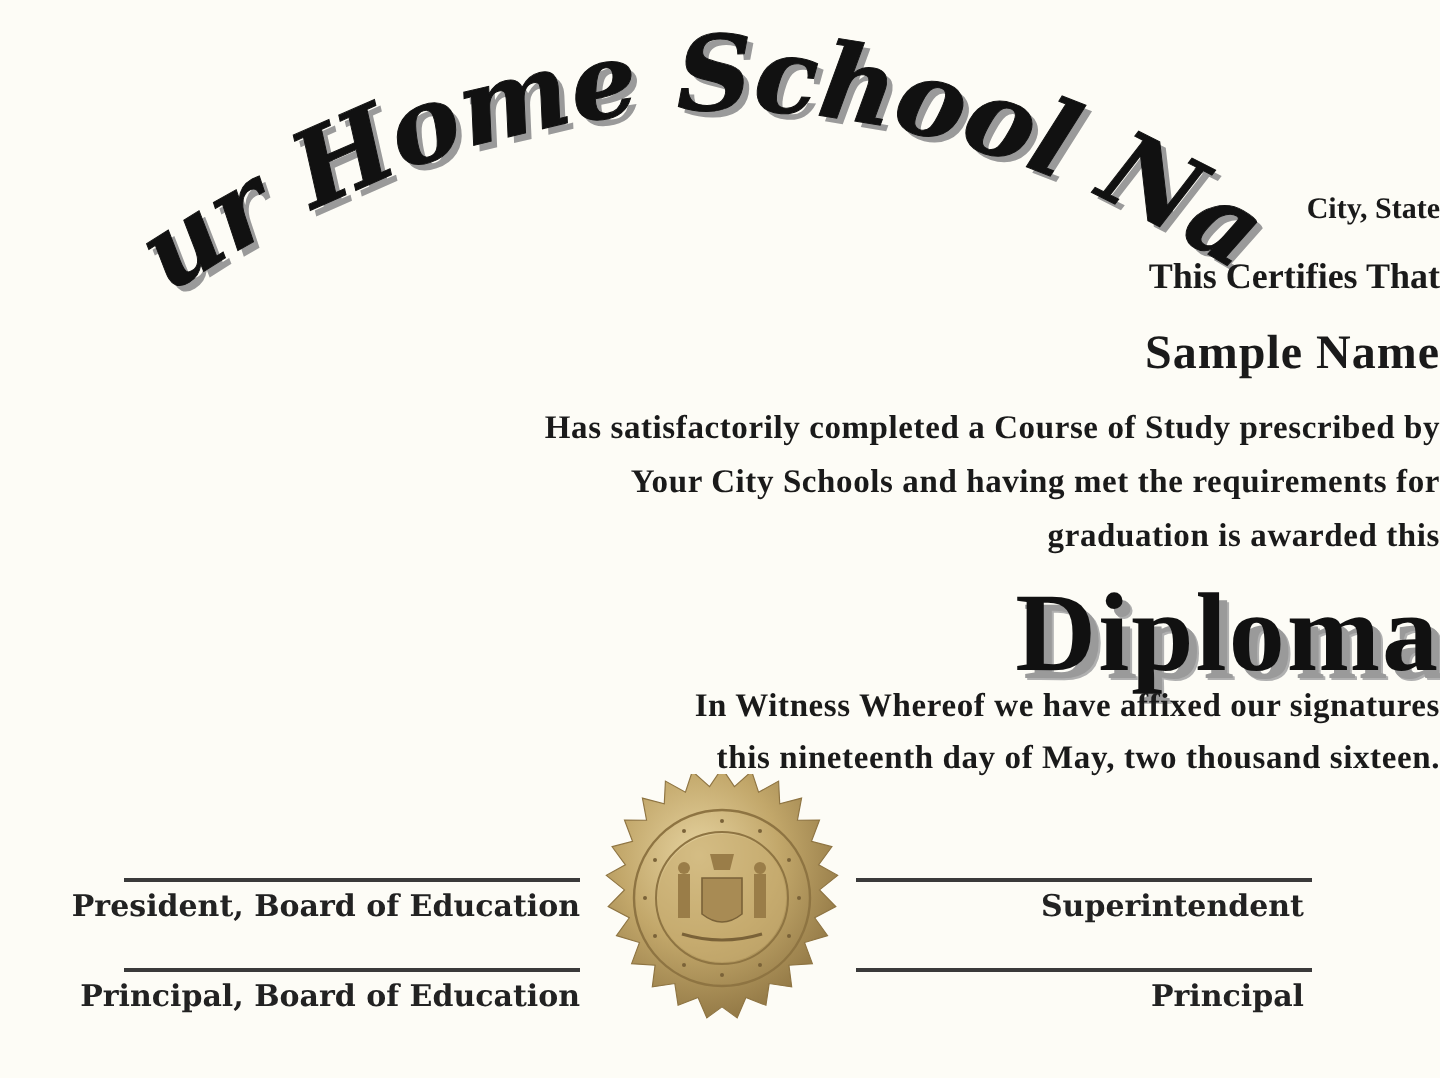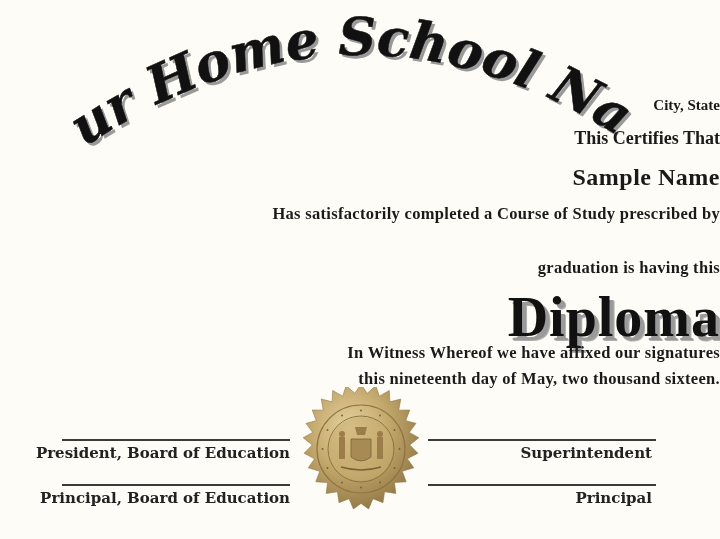--- a/index.html
+++ b/index.html
@@ -112,21 +112,22 @@
     <text fill="#111" text-anchor="middle" stroke="#111" stroke-width="0.5">
       <textPath href="#arcPath" startOffset="50%">Your Home School Name</textPath>
     </text>
   </svg>
 
   <div class="center-line city">City, State</div>
   <div class="center-line certifies">This Certifies That</div>
   <div class="center-line recipient">Sample Name</div>
 
   <div class="center-line body-text body1">Has  satisfactorily completed a Course of Study prescribed by</div>
-  <div class="center-line body-text body3">graduation is having this</div>
+  <div class="center-line body-text body2">Your City Schools and having met the requirements for</div>
+  <div class="center-line body-text body3">graduation is awarded this</div>
 
   <div class="center-line award">Diploma</div>
 
   <div class="center-line body-text witness1">In Witness Whereof we have affixed our signatures</div>
   <div class="center-line body-text witness2">this nineteenth day of May,  two thousand sixteen.</div>
 
   <div class="sig-line" style="left:62px; top:439px; width:228px;"></div>
   <div class="sig-label" style="right:430px; top:444px;">President, Board of Education</div>
 
   <div class="sig-line" style="left:62px; top:484px; width:228px;"></div>

